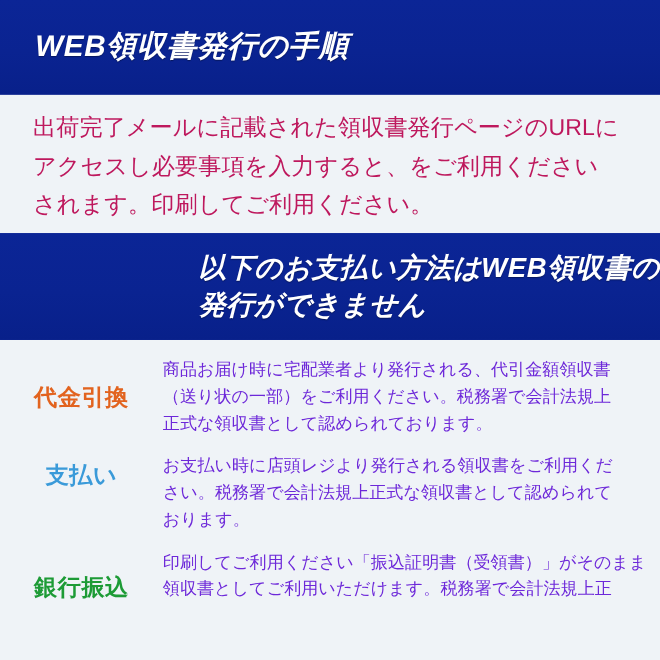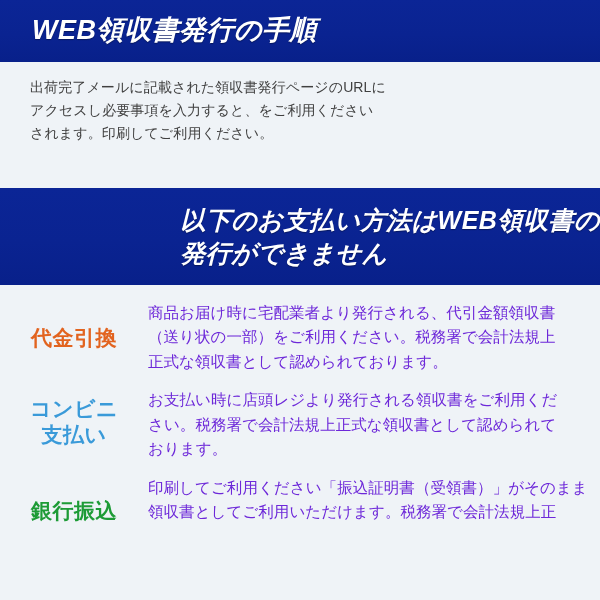--- a/index.html
+++ b/index.html
@@ -33,21 +33,21 @@
   .banner-title {
     color: #ffffff;
     font-weight: bold;
     font-style: italic;
     letter-spacing: 0.5px;
     line-height: 1.24;
     text-shadow: 0 1px 1px rgba(0,0,0,0.35);
   }
 
   #banner-top {
-    height: 62px;
+    height: 86px;
     padding: 0 0 0 32px;
   }
   #banner-top .banner-title {
     font-size: 27px;
   }
 
   #banner-mid {
     height: 97px;
     padding: 0 0 0 32px;
     margin-top: 0;
@@ -63,22 +63,22 @@
   }
 
   
   .intro {
     padding: 14px 26px 10px 30px;
     box-sizing: border-box;
     height: 126px;
   }
   .intro p {
     margin: 0;
-    color: #404040;
-    font-size: 14px;
+    color: #be185d;
+    font-size: 21px;
     line-height: 1.66;
     letter-spacing: 0.1px;
   }
   .intro .intro-line {
     display: block;
     white-space: nowrap;
   }
 
   
   .methods {
@@ -163,21 +163,20 @@
       </div>
       <div class="method-desc">
         <span class="desc-line">商品お届け時に宅配業者より発行される、代引金額領収書</span>
         <span class="desc-line">（送り状の一部）をご利用ください。税務署で会計法規上</span>
         <span class="desc-line">正式な領収書として認められております。</span>
       </div>
     </div>
 
     <div class="method-row" id="row-cvs">
       <div class="method-label label-cvs">
-        <span class="lab-line">コンビニ</span>
         <span class="lab-line">支払い</span>
       </div>
       <div class="method-desc">
         <span class="desc-line">お支払い時に店頭レジより発行される領収書をご利用くだ</span>
         <span class="desc-line">さい。税務署で会計法規上正式な領収書として認められて</span>
         <span class="desc-line">おります。</span>
       </div>
     </div>
 
     <div class="method-row" id="row-bank">

